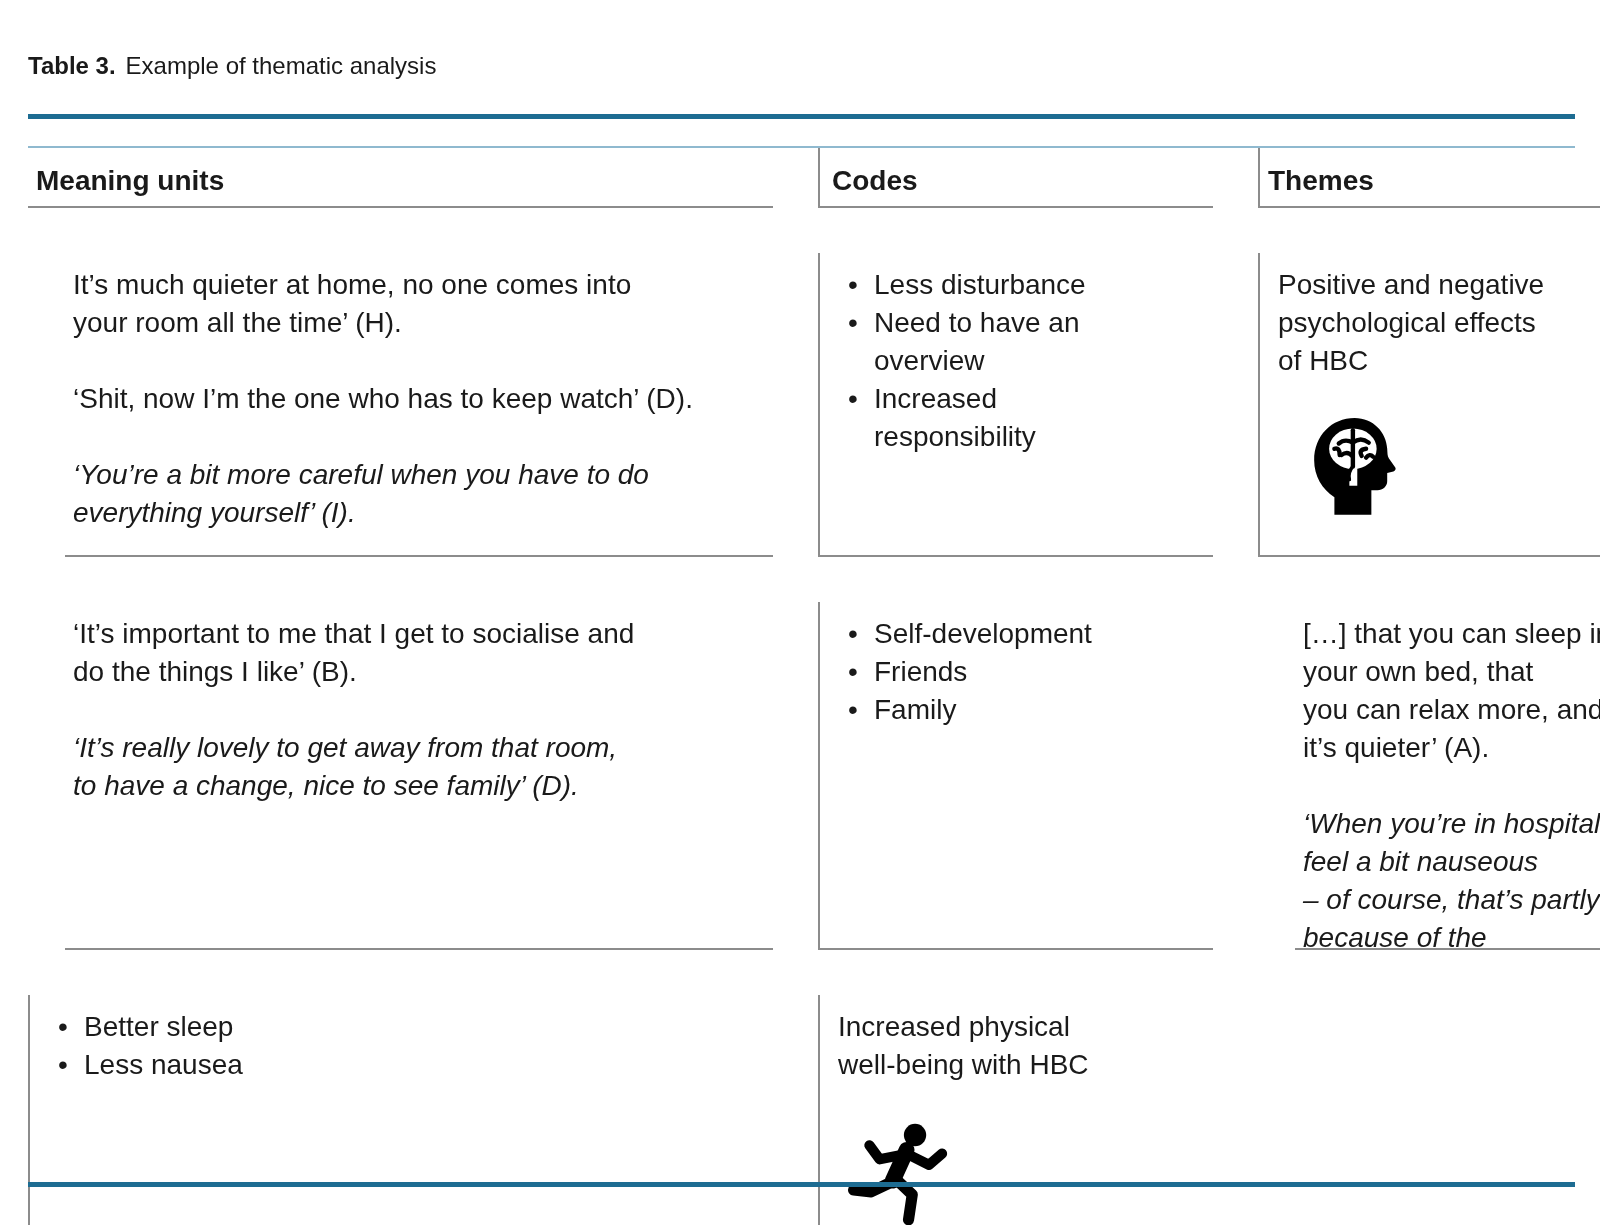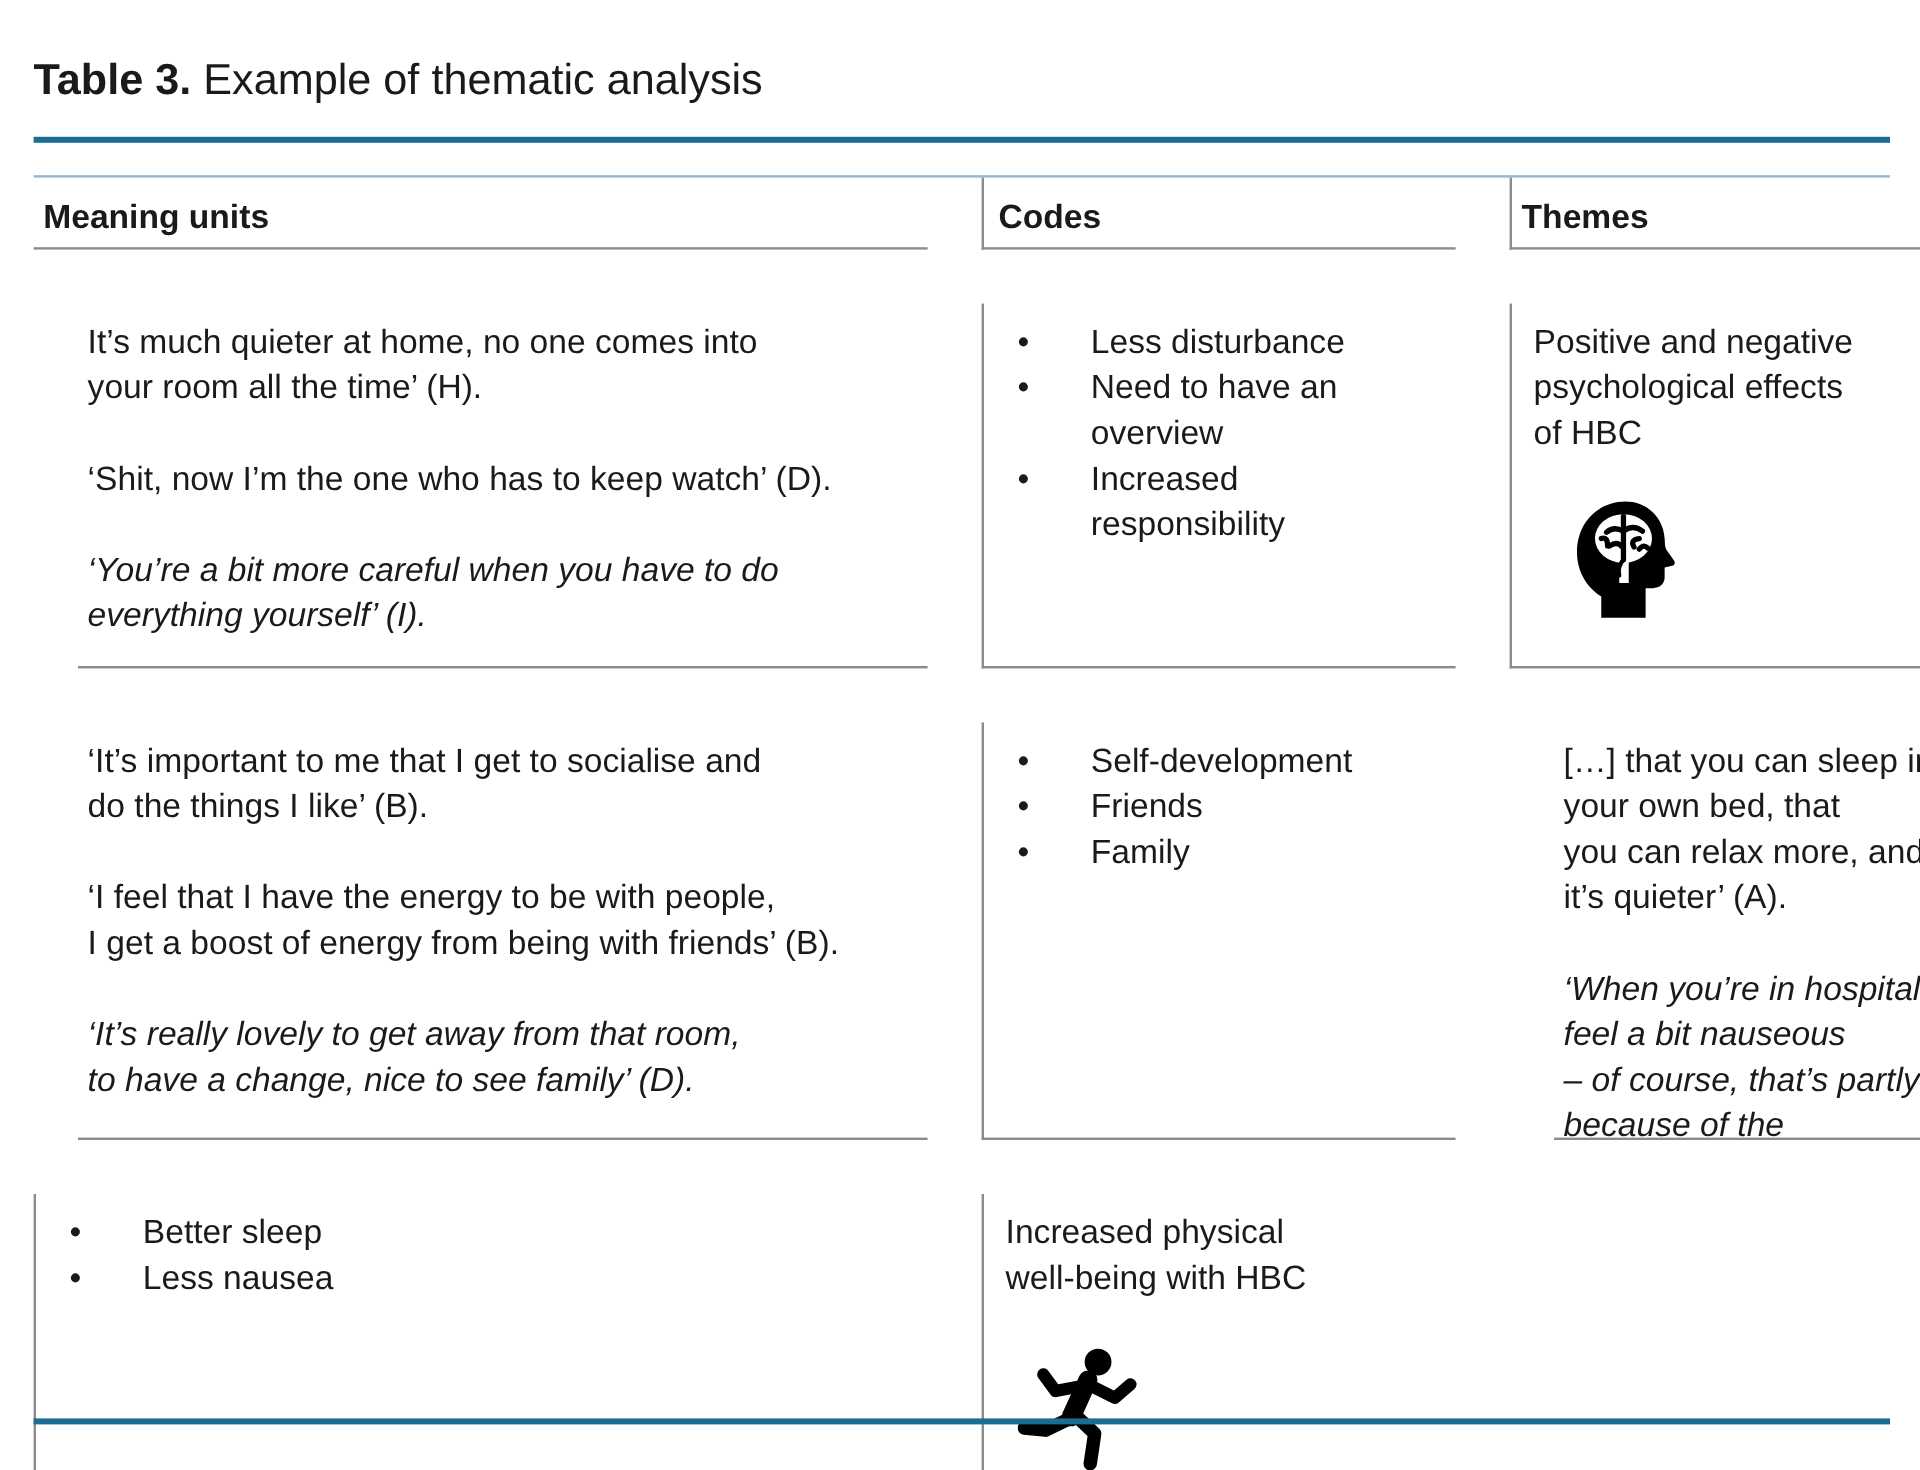--- a/index.html
+++ b/index.html
@@ -9,21 +9,21 @@
     height: 1225px;
     font-family: "Liberation Sans", sans-serif;
     color: #1a1a1a;
     background: #ffffff;
     overflow: hidden;
   }
   .title {
     position: absolute;
     left: 28px;
     top: 46px;
-    font-size: 36px;
+    font-size: 24px;
     line-height: 40px;
     white-space: nowrap;
   }
   .title .bold { font-weight: bold; }
   .title .rest { margin-left: 10px; }
   .rule-thick {
     position: absolute;
     left: 28px;
     width: 1547px;
     height: 5px;
@@ -56,21 +56,21 @@
   .col3 { border-left: 2px solid #8c8c8c; }
   .mu-cell { padding: 13px 4px 0 8px; margin-left: 37px; }
   .codes-cell { padding: 13px 30px 0 28px; }
   .themes-cell { padding: 13px 10px 0 18px; }
 
   .para { margin: 0 0 38px 0; white-space: pre-line; }
   .para:last-child { margin-bottom: 0; font-style: italic; }
 
   .bullet-item { display: flex; align-items: flex-start; }
   .bullet-dot { width: 26px; flex: 0 0 26px; }
-  .bullet-text { white-space: pre-line; margin-left: 35px; }
+  .bullet-text { white-space: pre-line; }
 
   .theme-title { margin: 0; white-space: pre-line; }
   .theme-icon { display: block; }
   .icon-brain { margin: 36px 0 0 30px; }
   .icon-people { margin: 46px 0 0 20px; }
   .icon-runner { margin: 38px 0 0 10px; }
 </style>
 </head>
 <body>
 
@@ -128,22 +128,20 @@
           <path d="M30,37 Q36,35 36,44"></path>
           <path d="M66,47 Q70,42 74,46"></path>
         </g>
         <path d="M51,57 Q45,64 47,72" fill="none" stroke="#000" stroke-width="4" stroke-linecap="round"></path>
       </svg>
     </div>
 
     <div class="cell body-cell mu-cell col1">
       <p class="para">‘It’s important to me that I get to socialise and
 do the things I like’ (B).</p>
-      <p class="para">‘I feel that I have the energy to be with people,
-I get a boost of energy from being with friends’ (B).</p>
       <p class="para">‘It’s really lovely to get away from that room,
 to have a change, nice to see family’ (D).</p>
     </div>
     <div class="cell body-cell codes-cell col2">
       <div class="bullet-item">
         <span class="bullet-dot">•</span>
         <span class="bullet-text">Self-development</span>
       </div>
       <div class="bullet-item">
         <span class="bullet-dot">•</span>

